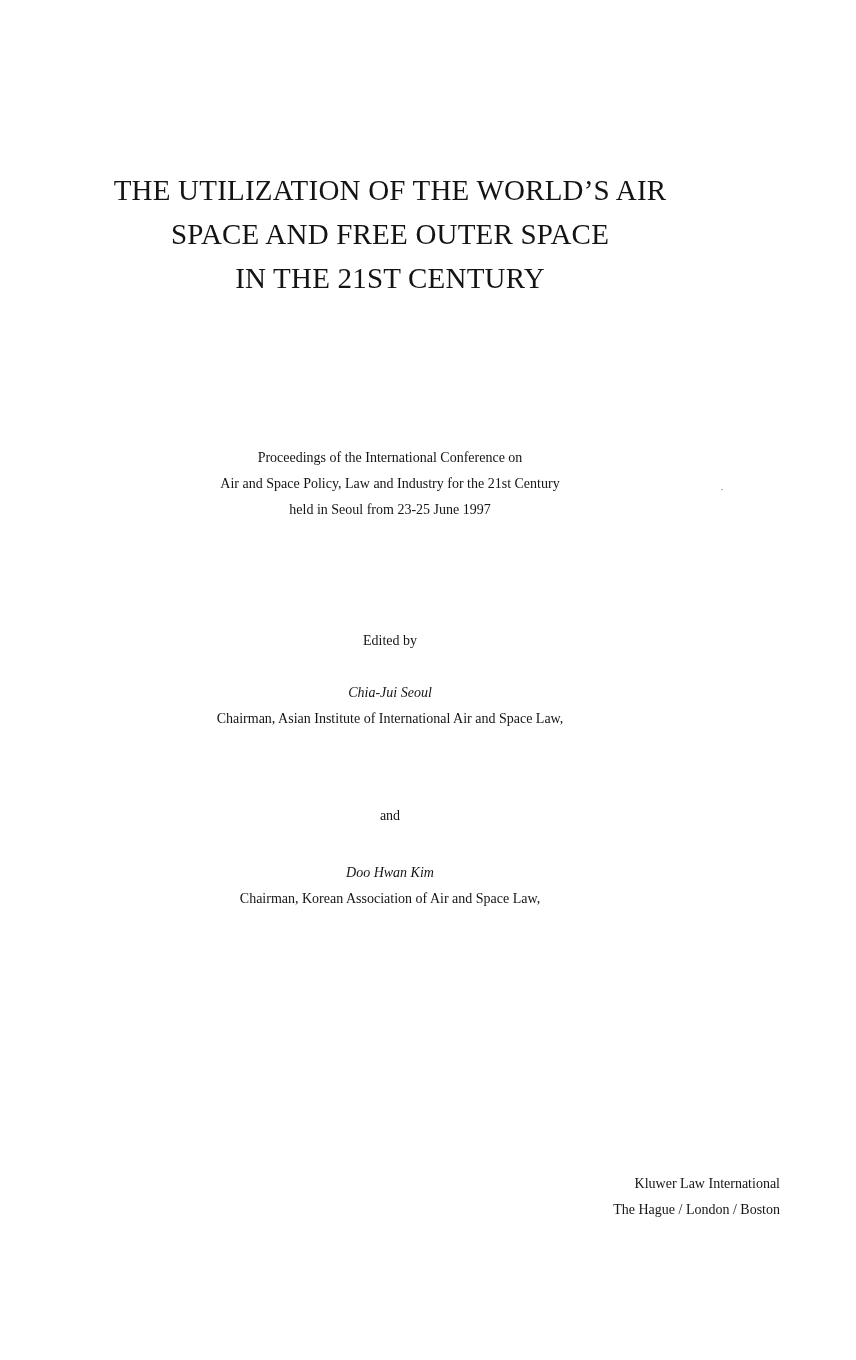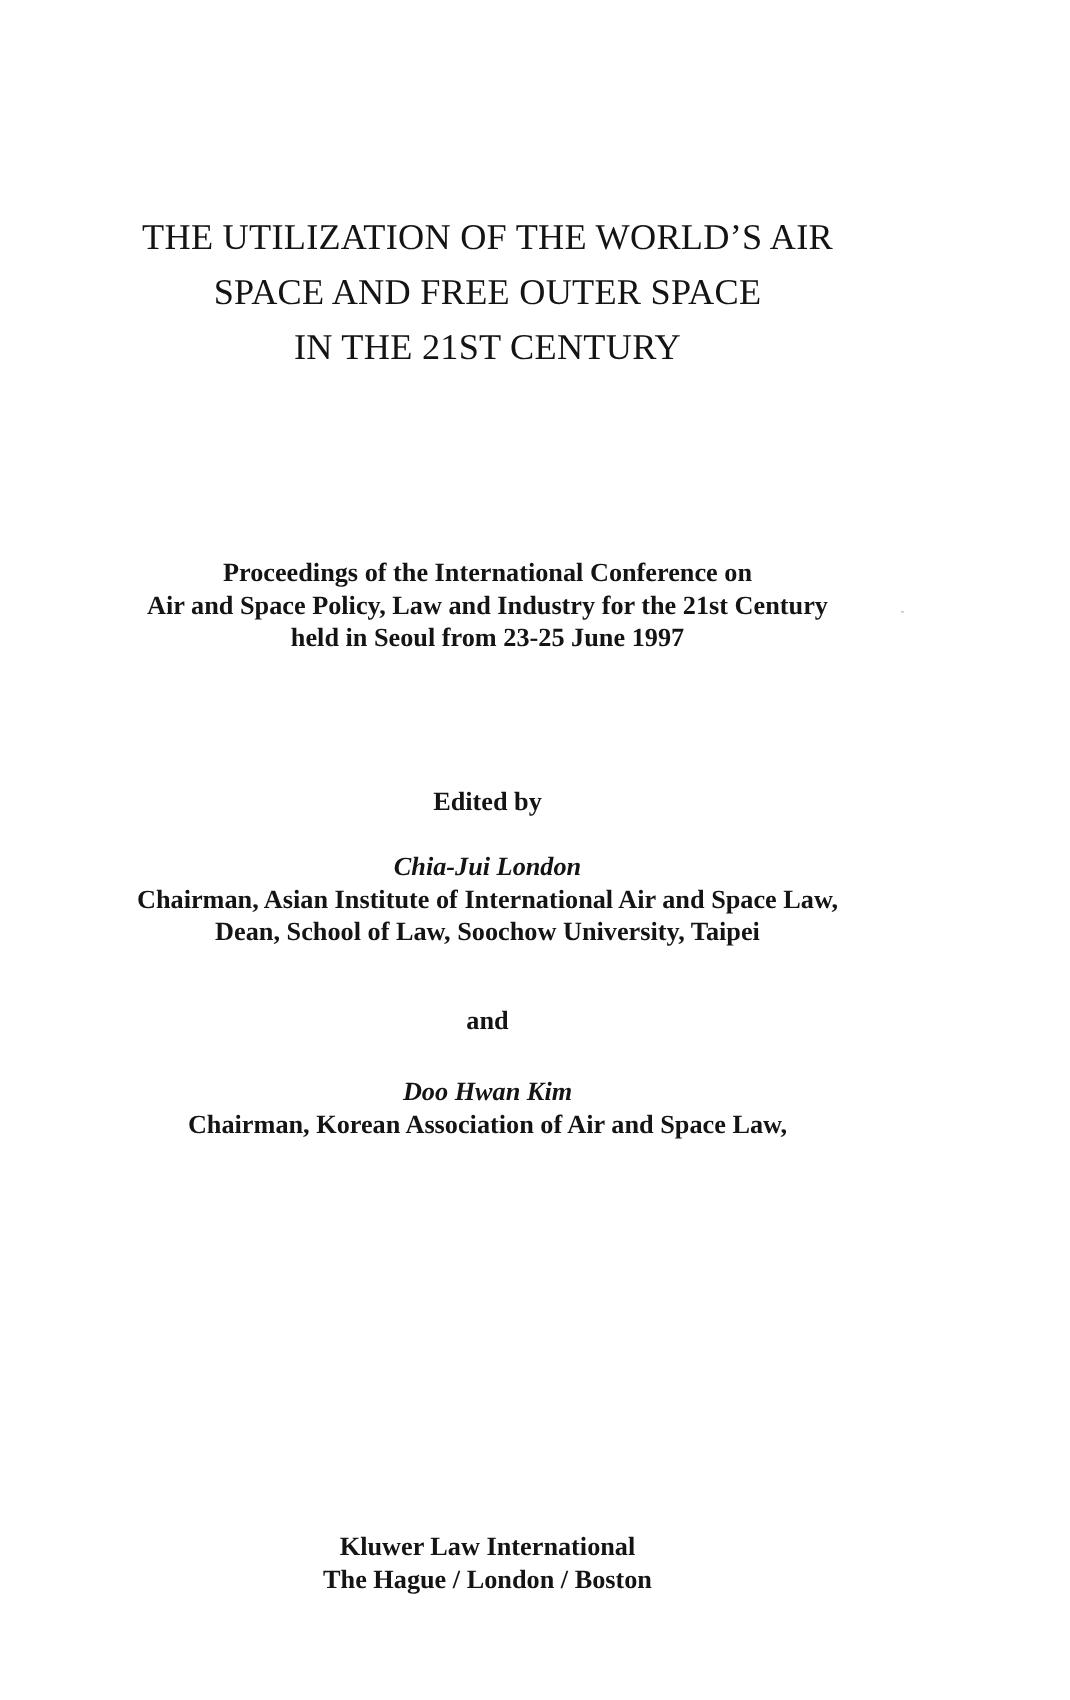--- a/index.html
+++ b/index.html
@@ -26,24 +26,23 @@
     width: 780px;
     text-align: center;
   }
   .title-line {
     font-size: 29px;
     line-height: 44px;
     letter-spacing: 0.2px;
     white-space: nowrap;
   }
   .sub-line {
-    font-size: 21px;
+    font-size: 14px;
     line-height: 26px;
     white-space: nowrap;
-    font-weight: bold;
   }
   .italic { font-style: italic; }
   .speck {
     position: absolute;
     left: 721px; top: 489px;
     width: 2px; height: 1px;
     background: #b0b0b0;
   }
 </style>
 </head>
@@ -63,32 +62,31 @@
     <div class="sub-line">held in Seoul from 23-25 June 1997</div>
   </div>
 
   <div class="speck"></div>
 
   <div class="block" style="top:628px;text-align:center;">
     <div class="sub-line">Edited by</div>
   </div>
 
   <div class="block" style="top:680px;">
-    <div class="sub-line italic">Chia-Jui London</div>
+    <div class="sub-line italic">Chia-Jui Seoul</div>
     <div class="sub-line">Chairman, Asian Institute of International Air and Space Law,</div>
-    <div class="sub-line">Dean, School of Law, Soochow University, Taipei</div>
   </div>
 
   <div class="block" style="top:803px;">
     <div class="sub-line">and</div>
   </div>
 
   <div class="block" style="top:860px;">
     <div class="sub-line italic">Doo Hwan Kim</div>
     <div class="sub-line">Chairman, Korean Association of Air and Space Law,</div>
   </div>
 
-  <div class="block" style="top:1224px;">
+  <div class="block" style="top:1171px;text-align:right;">
     <div class="sub-line">Kluwer Law International</div>
     <div class="sub-line">The Hague / London / Boston</div>
   </div>
 
 </div>
 
 </body></html>

